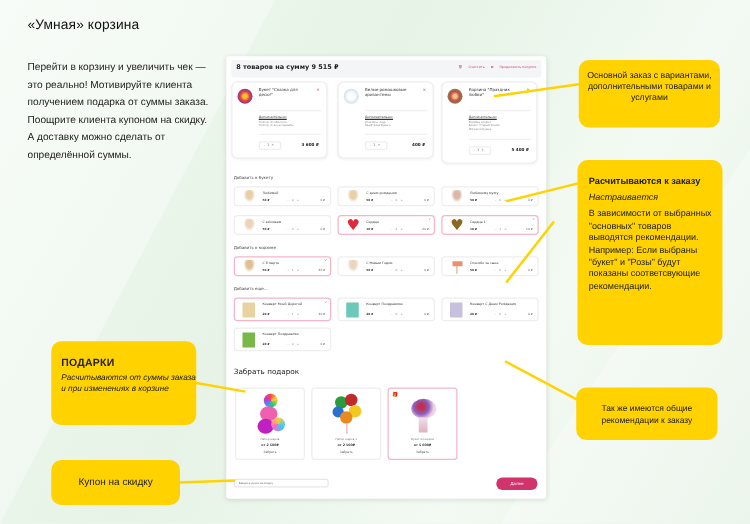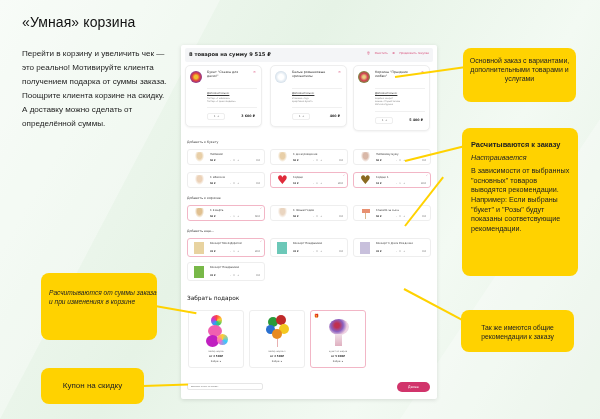--- a/index.html
+++ b/index.html
@@ -1,21 +1,21 @@
 <!DOCTYPE html>
 <html><head>
 <meta charset="utf-8">
 <style>
 *{box-sizing:border-box;margin:0;padding:0}
 html,body{width:600px;height:419px;overflow:hidden}
 body{font-family:"DejaVu Sans","Liberation Sans",sans-serif;background:#eef6ee;position:relative;color:#222}
 .bg{position:absolute;inset:0;background:linear-gradient(120deg,#f4faf4 0%,#e6f3e6 40%,#f3faf3 70%,#e4f1e4 100%)}
 .bg-tri1{position:absolute;left:0;top:0;width:0;height:0;border-left:220px solid rgba(255,255,255,.35);border-bottom:419px solid transparent}
 .bg-tri2{position:absolute;right:0;bottom:0;width:0;height:0;border-right:200px solid rgba(255,255,255,.3);border-top:300px solid transparent}
-.title{position:absolute;left:22px;top:14px;font-size:14px;color:#111;font-family:"Liberation Sans",sans-serif;letter-spacing:.1px}
+.title{position:absolute;left:22px;top:14px;font-size:11px;color:#111;font-family:"Liberation Sans",sans-serif;letter-spacing:.1px}
 .desc{position:absolute;left:22px;top:47px;width:148px;font-size:8.1px;line-height:14px;color:#222;font-family:"Liberation Sans",sans-serif}
 .panel{position:absolute;left:181px;top:45px;width:256px;height:354px;background:#fff;box-shadow:0 1px 4px rgba(0,0,0,.12);border-radius:2px}
 .ph{position:absolute;left:4px;top:3px;width:248px;height:14px;background:#f4f5f7;border-radius:2px}
 .ph-title{position:absolute;left:4px;top:3px;font-size:5.2px;font-weight:bold;color:#222}
 .ph-links{position:absolute;right:4px;top:4px;font-size:2.6px;color:#d43a6a}
 .ph-links span{margin-left:4px}
 .ocard{position:absolute;top:20px;height:62px;background:#fff;border:1px solid #eee;border-radius:5px;box-shadow:0 1px 2px rgba(0,0,0,.05)}
 .thumb{position:absolute;left:4px;top:5px;width:12px;height:12px;border-radius:50%}
 .oname{position:absolute;left:21px;top:4px;width:38px;font-size:3.2px;line-height:4.2px;color:#333}
 .oclose{position:absolute;right:5px;top:4px;font-size:3.5px;color:#d43a6a}
@@ -57,21 +57,21 @@
 .ptr{position:absolute;height:0;border-top:2px solid #ffd200;transform-origin:left center}
 </style>
 </head>
 <body>
 
 <div class="bg"></div>
 <div class="bg-tri1"></div>
 <div class="bg-tri2"></div>
 
 <div class="title">«Умная» корзина</div>
-<div class="desc">Перейти в корзину и увеличить чек — это реально! Мотивируйте клиента получением подарка от суммы заказа. Поощрите клиента корзине на скидку. А доставку можно сделать от определённой суммы.</div>
+<div class="desc">Перейти в корзину и увеличить чек — это реально! Мотивируйте клиента получением подарка от суммы заказа. Поощрите клиента купоном на скидку. А доставку можно сделать от определённой суммы.</div>
 
 <div class="panel">
   <div class="ph">
     <div class="ph-title">8 товаров на сумму 9 515 ₽</div>
     <div class="ph-links">
       <span>🗑 <span>Очистить</span></span>
       <span>⊠ <span>Продолжить покупки</span></span>
     </div>
   </div>
 
@@ -268,15 +268,16 @@
 <div class="ptr" style="left:143px;top:385px;width:45px;transform:rotate(-2deg)"></div>
 
 <div class="callout c1">Основной заказ с вариантами, дополнительными товарами и услугами</div>
 <div class="callout c2">
   <div class="h">Расчитываются к заказу</div>
   <div class="i">Настраивается</div>
   <div class="b">В зависимости от выбранных "основных" товаров выводятся рекомендации. Например: Если выбраны "букет" и "Розы" будут показаны соответсвующие рекомендации.</div>
 </div>
 <div class="callout c3">Так же имеются общие рекомендации к заказу</div>
 <div class="callout c4">
+  <div class="h">ПОДАРКИ</div>
   <div class="i">Расчитываются от суммы заказа и при изменениях в корзине</div>
 </div>
 <div class="callout c5">Купон на скидку</div>
 
 </body></html>

